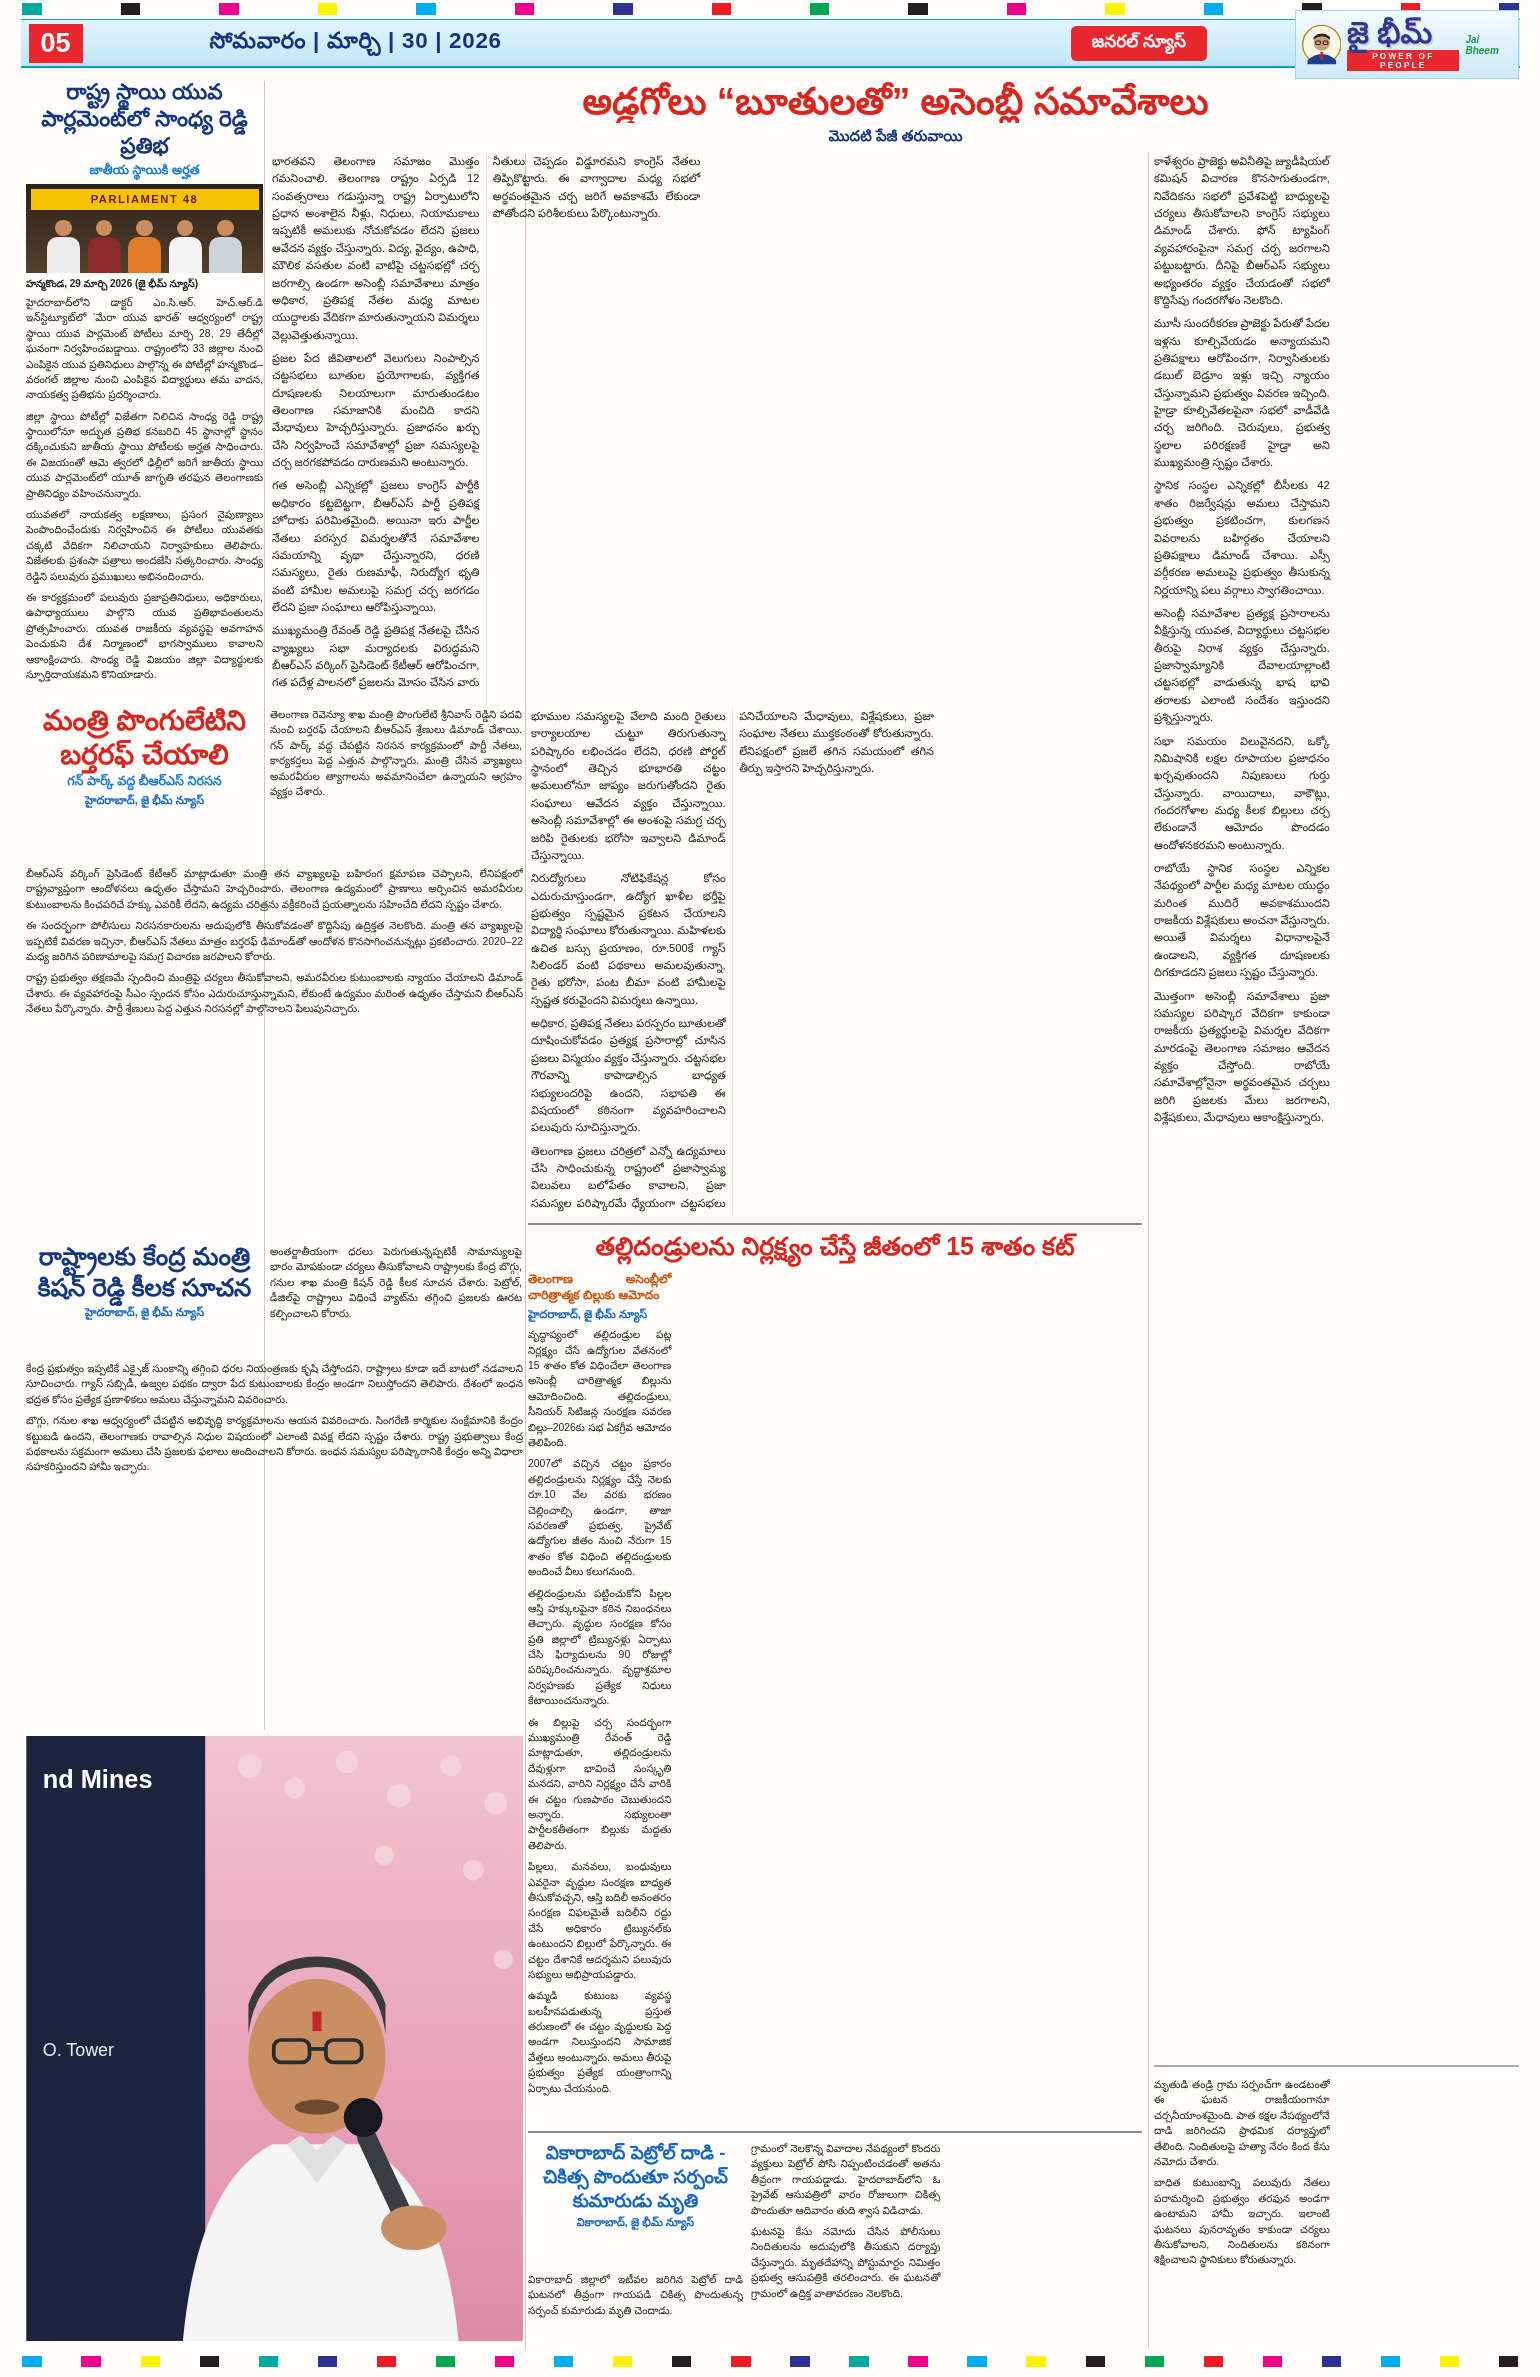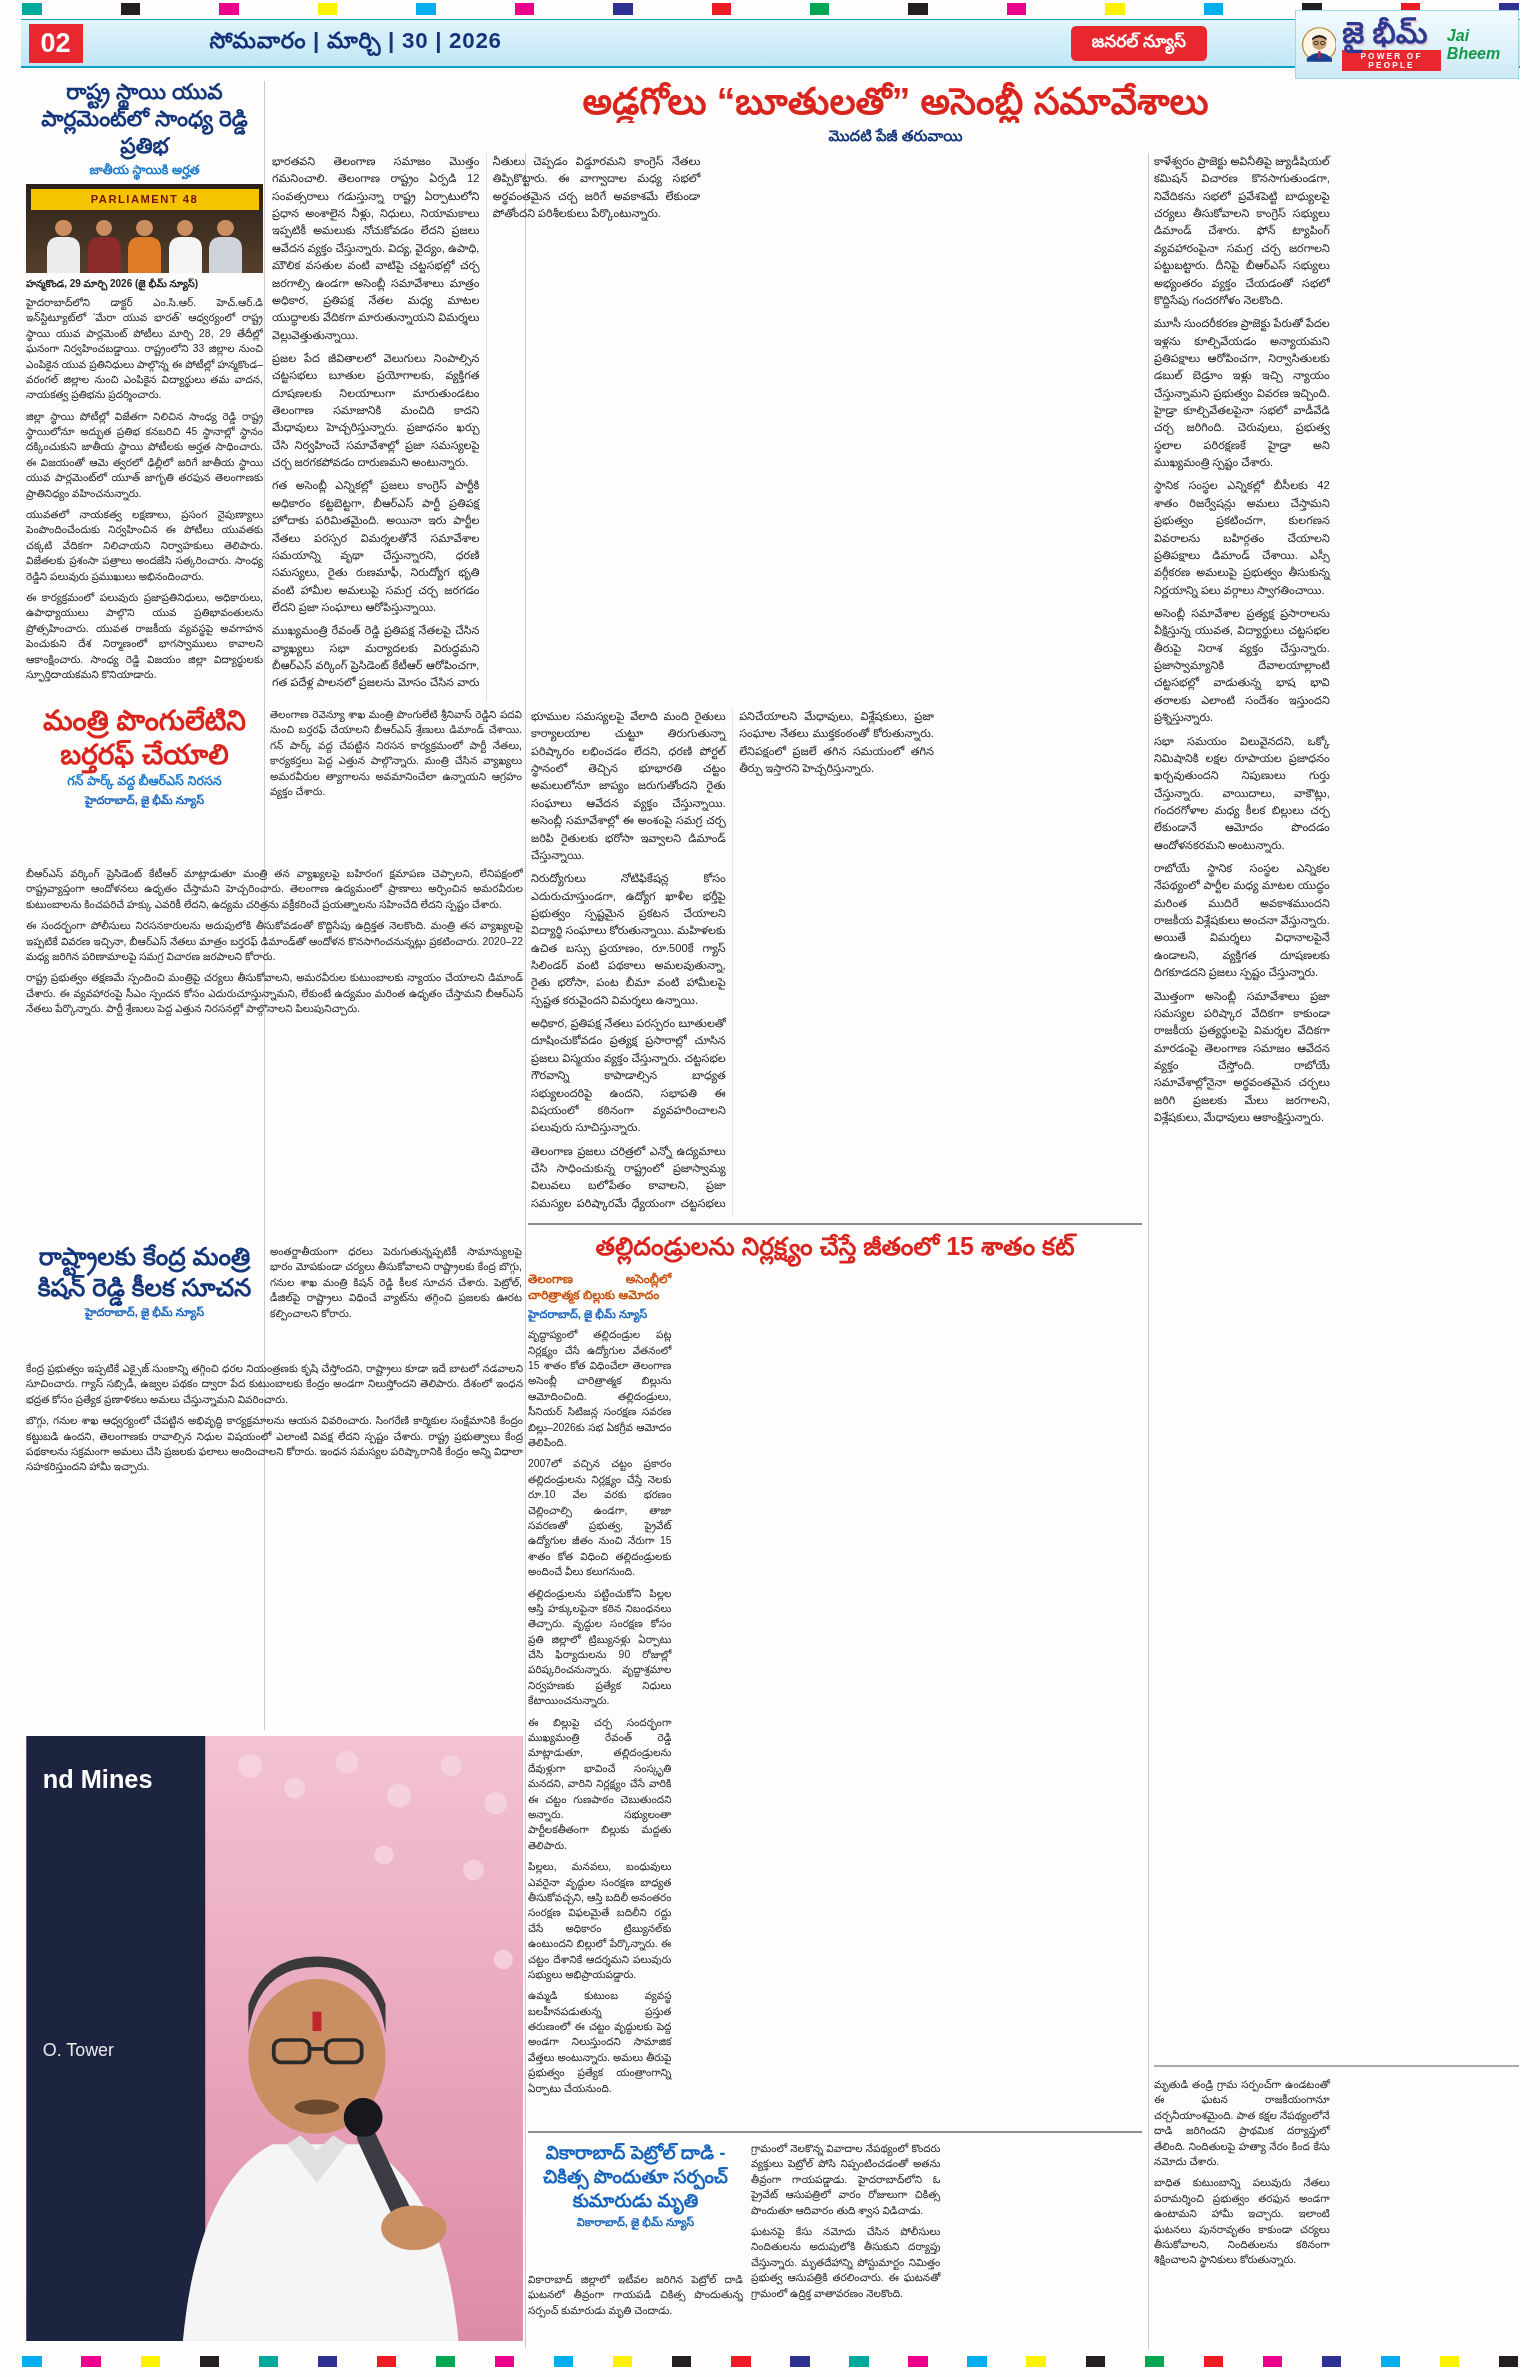--- a/index.html
+++ b/index.html
@@ -21,21 +21,21 @@
             display:flex;align-items:center;padding-left:7.5px}
   .pageno{width:54px;height:39px;background:#e8272e;color:#fff;font-size:27px;font-weight:bold;
           display:flex;align-items:center;justify-content:center}
   .edition-date{margin-left:127px;color:#16337a;font-size:22.4px;font-weight:bold;letter-spacing:0.7px}
   .section-badge{margin-left:auto;margin-right:313px;background:#e8272e;color:#fff;font-size:17px;
                  font-weight:bold;padding:6px 21px;border-radius:5.2px;white-space:nowrap}
   .logo{position:absolute;right:1.5px;top:-10.4px;width:224px;height:69px;
         background:linear-gradient(180deg,#f3fbff,#cdeaf6);border:0.7px solid #9fd4ea;
         display:flex;align-items:center;padding:3px 6px;gap:6px}
   .logo-title{font-size:30px;font-weight:bold;color:#2b3990;text-shadow:1.5px 1.5px 0 #e8272e33;line-height:1}
-  .logo-script{font-size:16px;font-weight:bold;color:#159a4b;font-style:italic}
+  .logo-script{font-size:10px;font-weight:bold;color:#159a4b;font-style:italic}
   .logo-tagline{margin-top:2.2px;background:#e8272e;color:#fff;font-size:8.2px;font-weight:bold;
                 letter-spacing:2.2px;text-align:center;padding:1.5px 4.5px}
 
   
   .vrule{position:absolute;width:0.7px;background:#c9c9c9}
   .hrule{position:absolute;height:1.5px;background:#8c8c8c}
 
   
   .hl-red{color:#d9251d;font-weight:bold}
   .hl-navy{color:#14377d;font-weight:bold}
@@ -89,21 +89,21 @@
       <span class="calib-cell" style="background: rgb(35, 31, 32);"></span>
       <span class="calib-cell" style="background: rgb(236, 0, 140);"></span>
       <span class="calib-cell" style="background: rgb(255, 242, 0);"></span>
       <span class="calib-cell" style="background: rgb(0, 174, 239);"></span>
       <span class="calib-cell" style="background: rgb(35, 31, 32);"></span>
       <span class="calib-cell" style="background: rgb(237, 28, 36);"></span>
       <span class="calib-cell" style="background: rgb(46, 49, 146);"></span>
     </div>
 
   <header class="masthead">
-    <div class="pageno">02</div>
+    <div class="pageno">05</div>
     <div class="edition-date">సోమవారం | మార్చి | 30 | 2026</div>
     <div class="section-badge">జనరల్ న్యూస్</div>
     <div class="logo">
       <svg width="43" height="43" viewBox="0 0 58 58">
         <circle cx="29" cy="29" r="28" fill="#fef6e7" stroke="#b5862f" stroke-width="2"></circle>
         <path d="M8 52 Q29 34 50 52 L50 58 L8 58 Z" fill="#1d3f8f"></path>
         <circle cx="29" cy="26" r="12" fill="#caa177"></circle>
         <path d="M17 22 Q29 12 41 22 L41 18 Q29 8 17 18 Z" fill="#222"></path>
         <rect x="20" y="24" width="7" height="5" rx="2" fill="none" stroke="#222" stroke-width="1.5"></rect>
         <rect x="31" y="24" width="7" height="5" rx="2" fill="none" stroke="#222" stroke-width="1.5"></rect>

